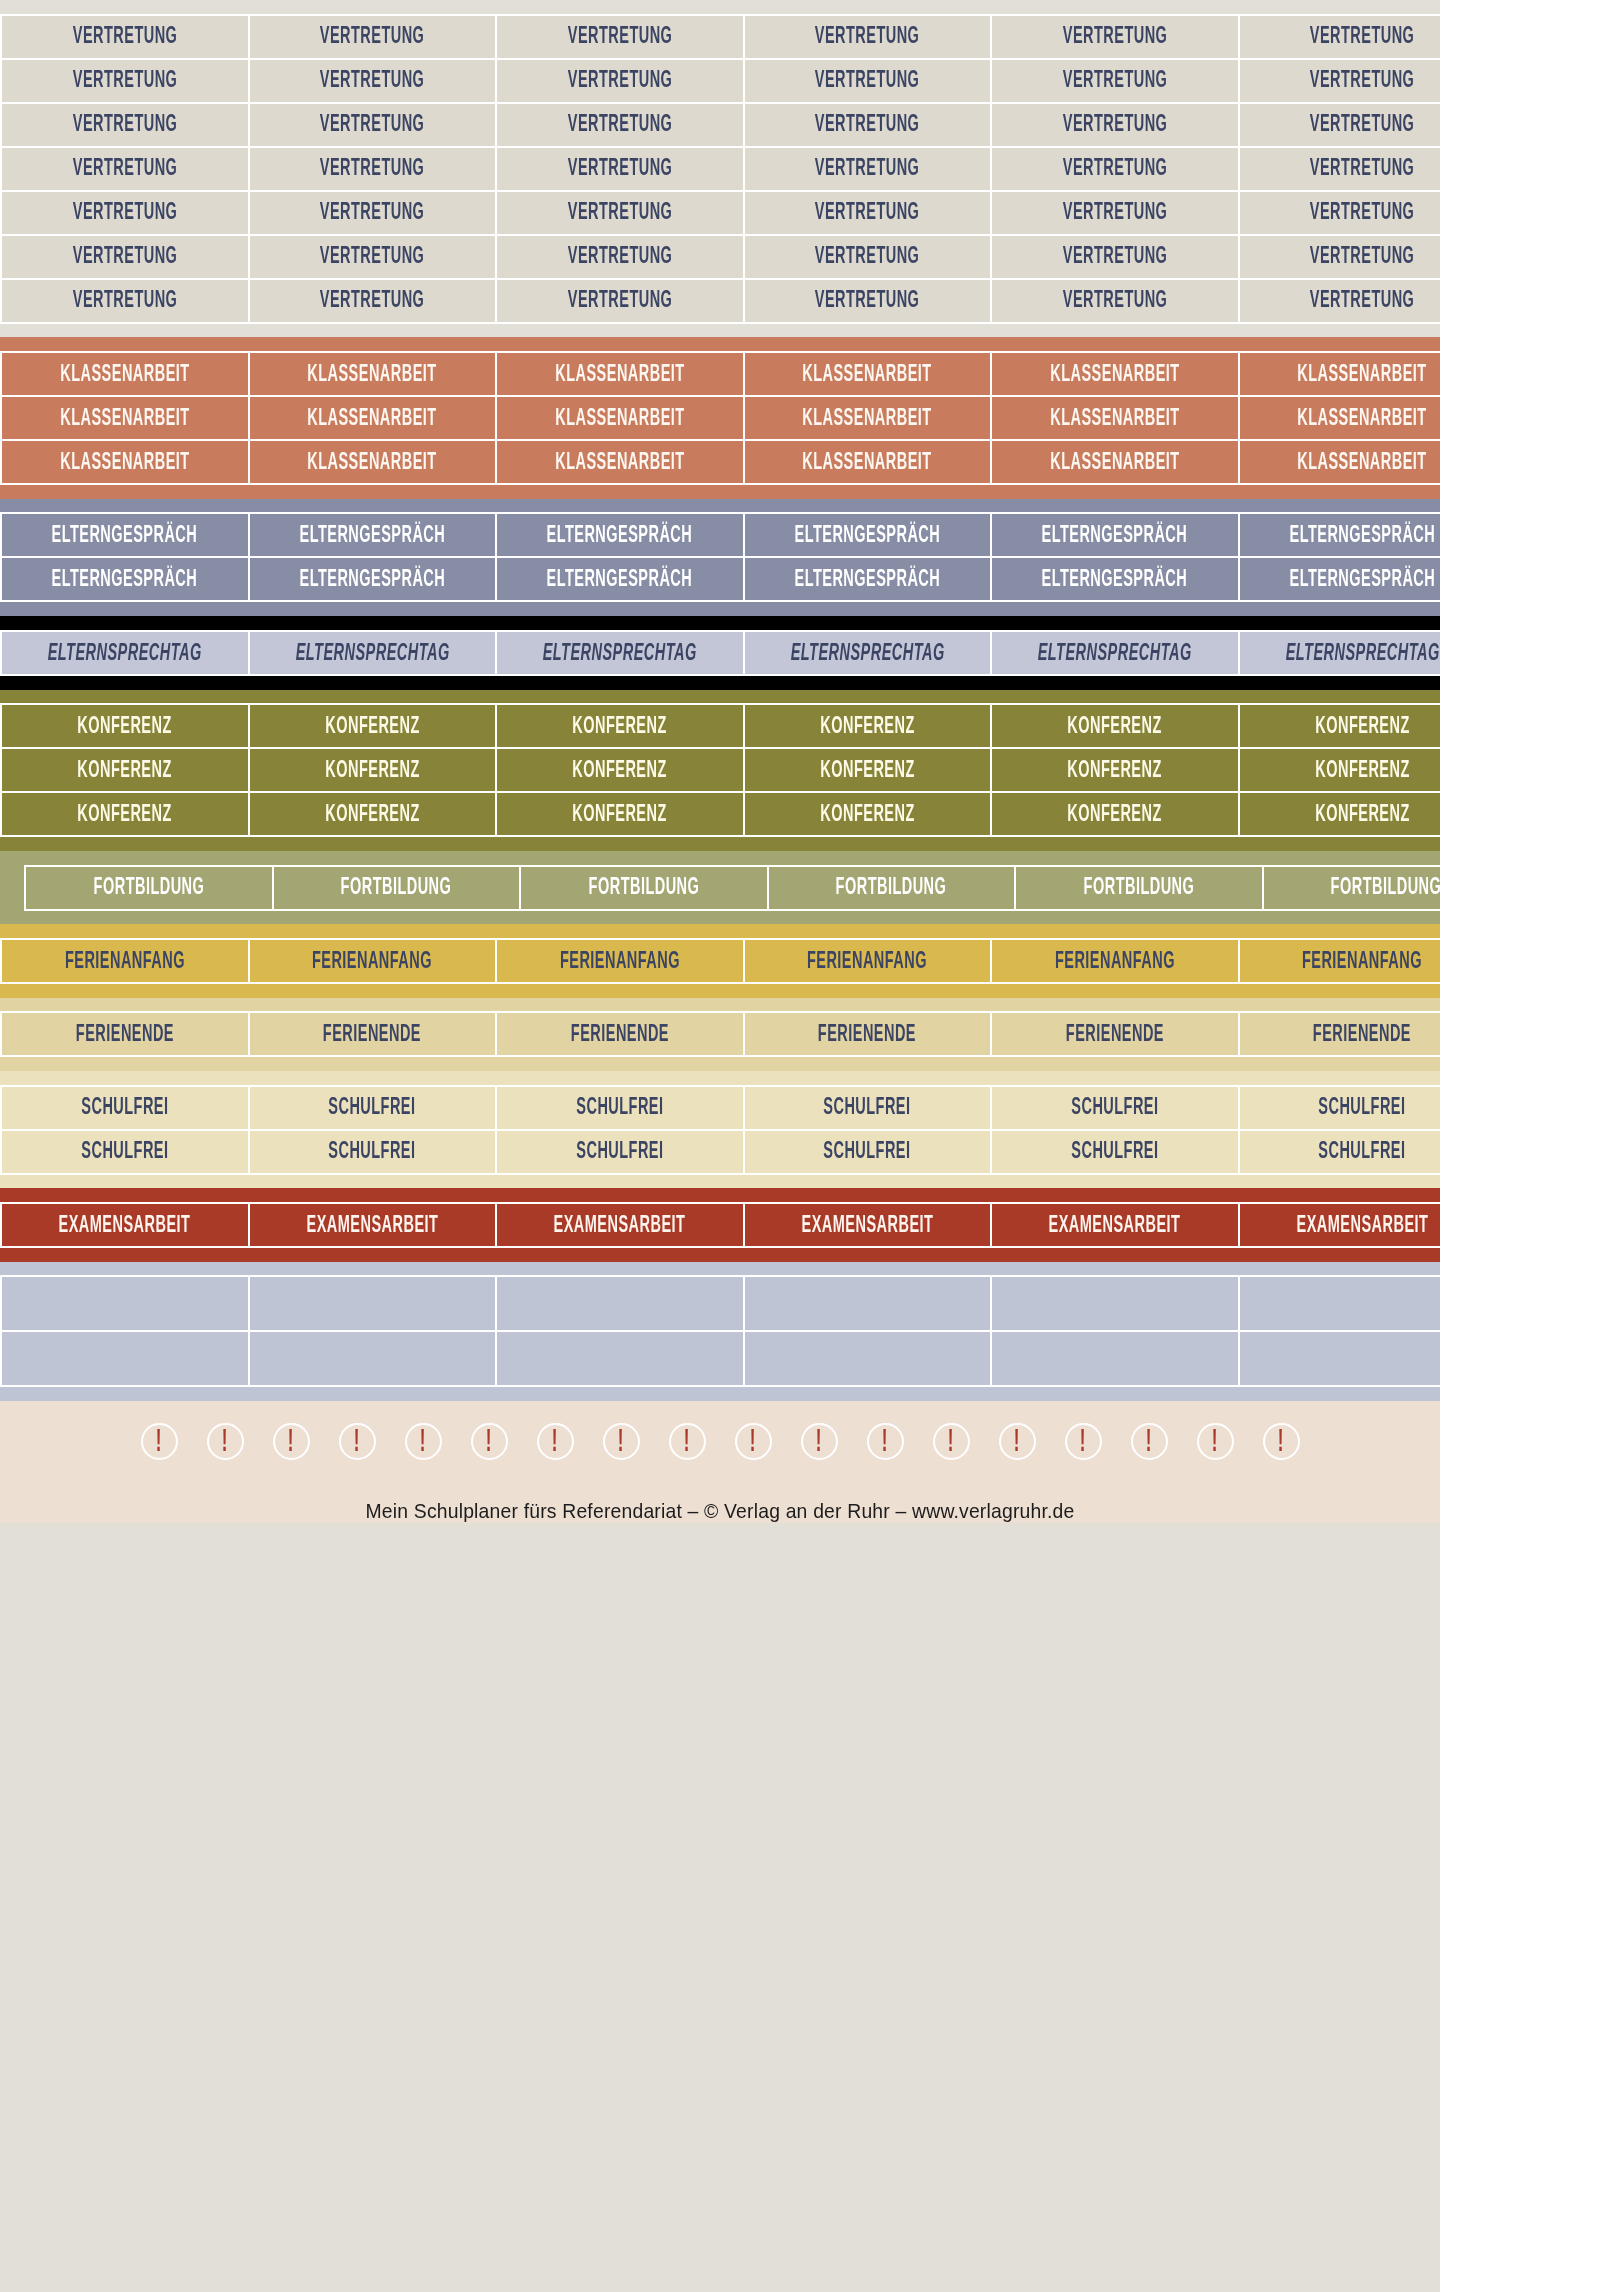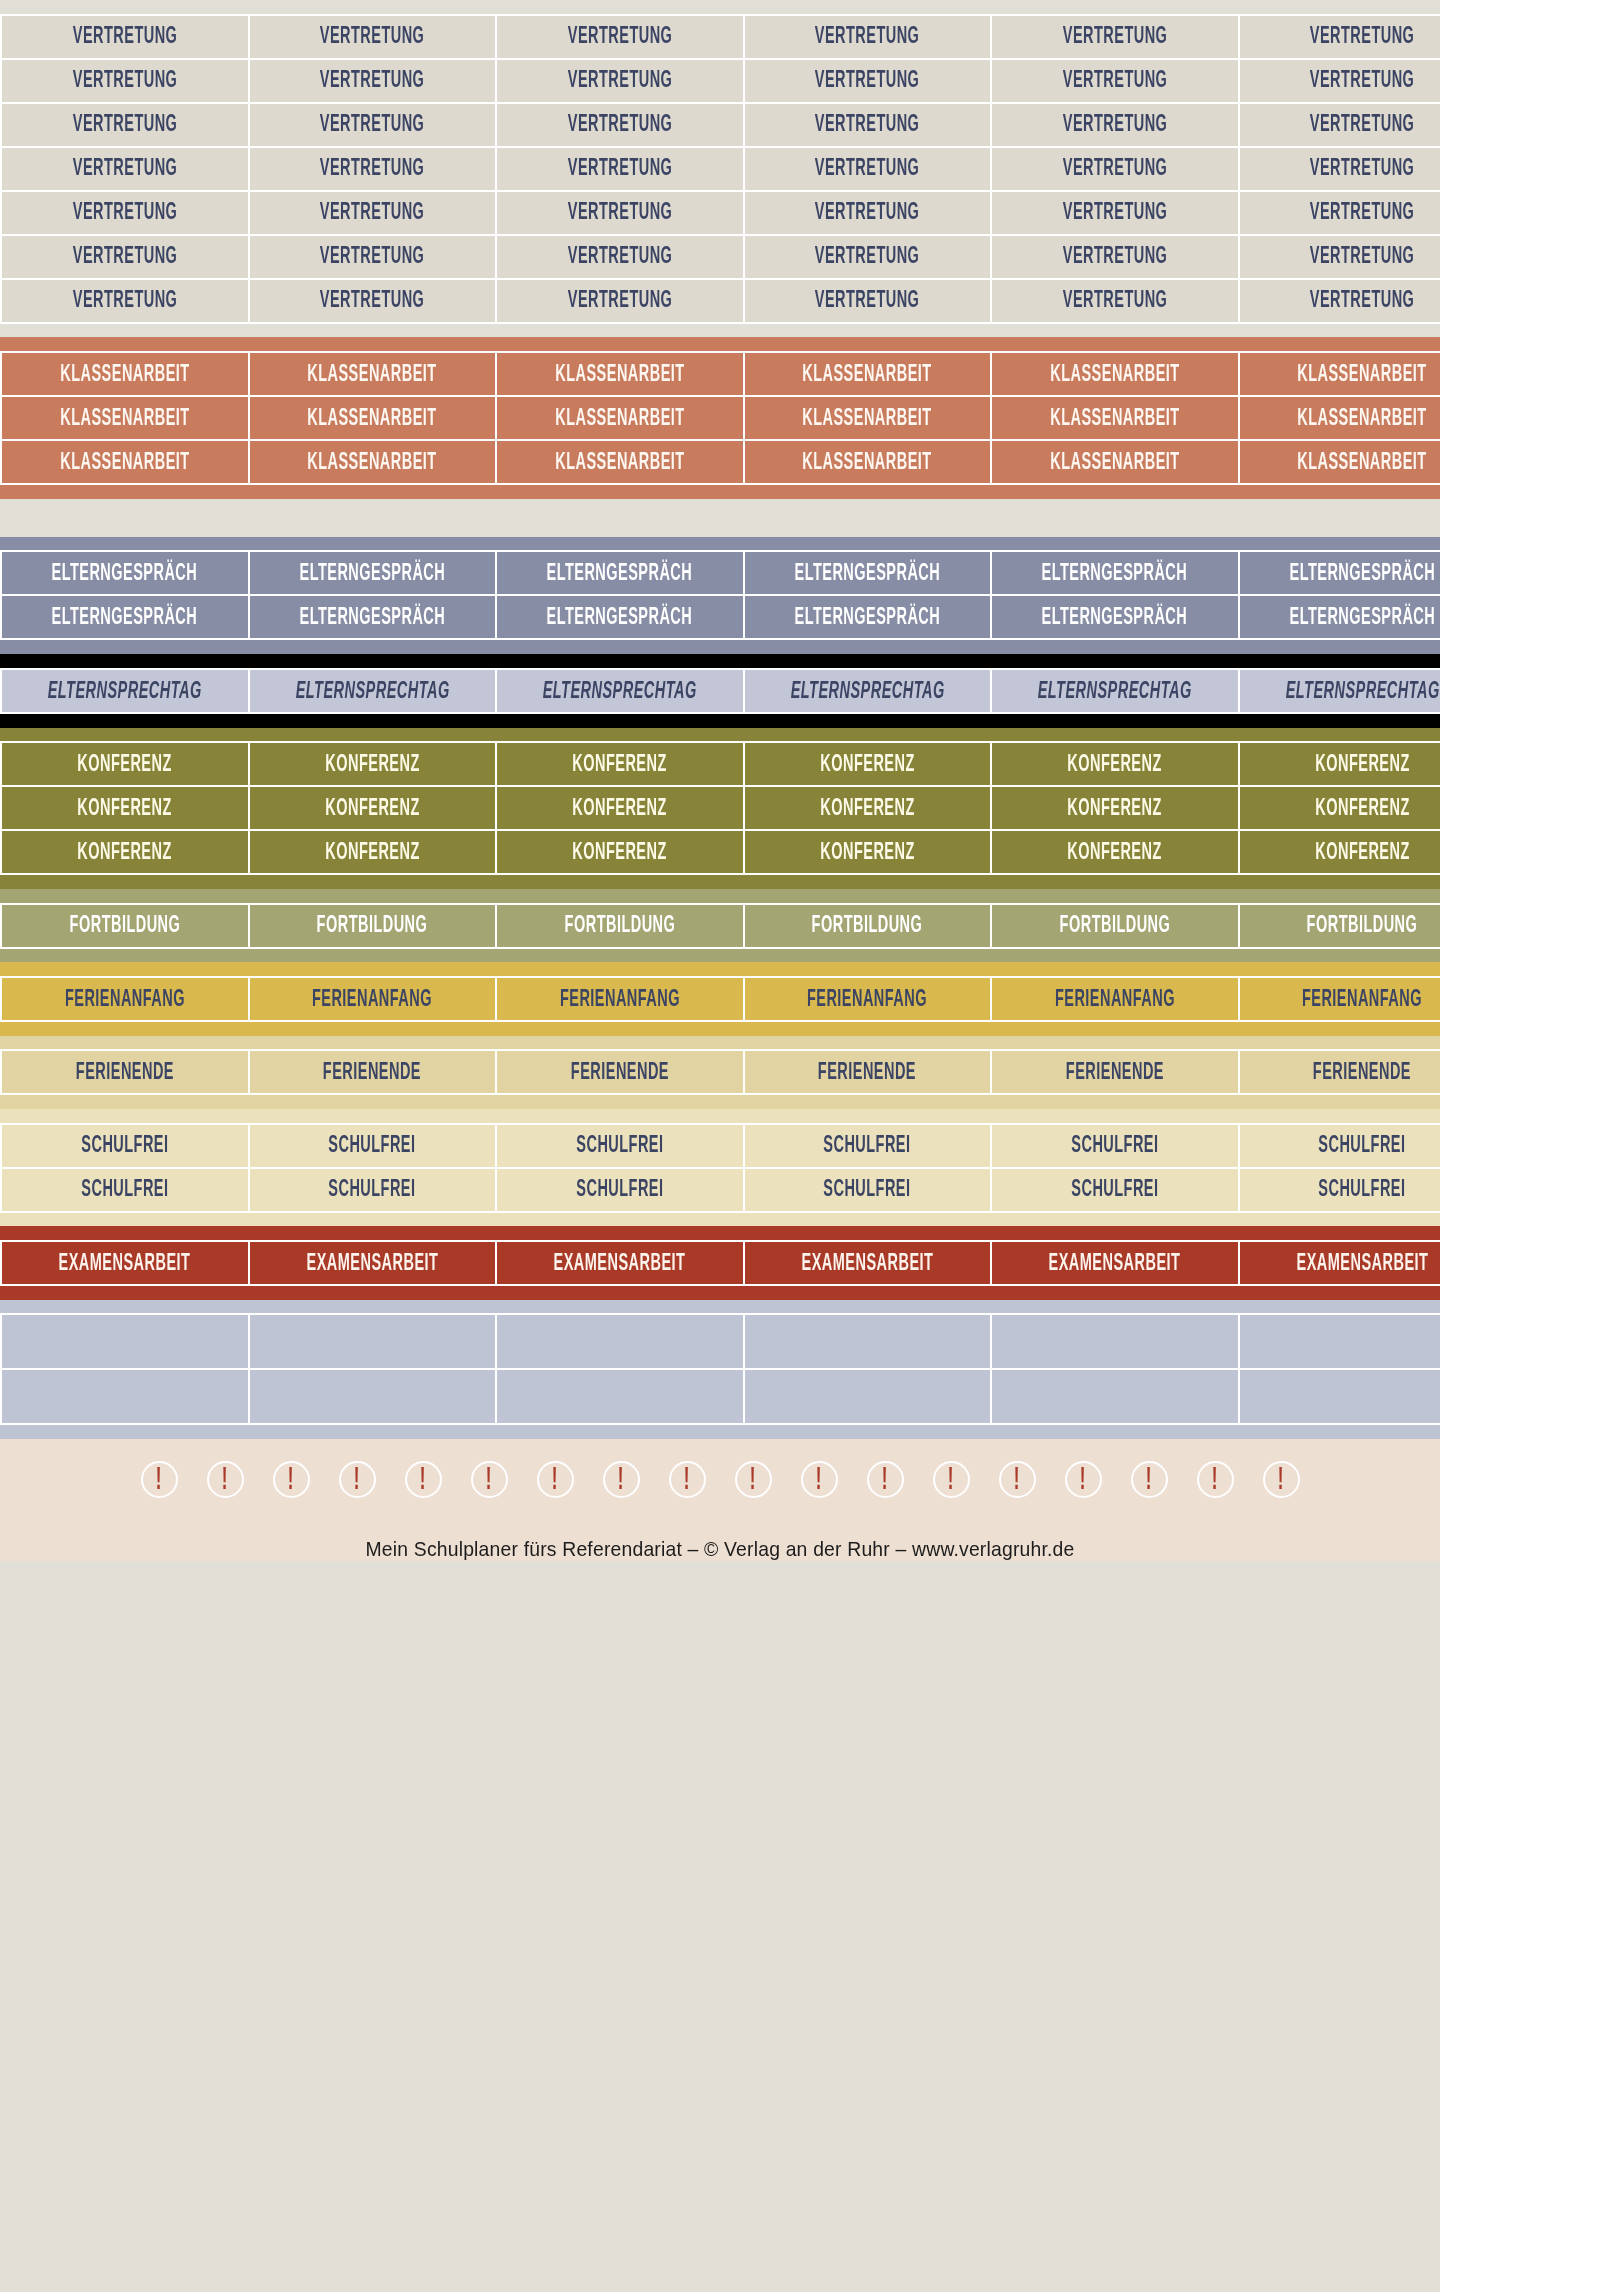--- a/index.html
+++ b/index.html
@@ -294,21 +294,21 @@
             </div>
             <div class="cell" style="background: rgb(200, 124, 93);">
               <span style="color: rgb(253, 247, 242);">KLASSENARBEIT</span>
             </div>
             <div class="cell" style="background: rgb(200, 124, 93);">
               <span style="color: rgb(253, 247, 242);">KLASSENARBEIT</span>
             </div>
           </div>
         </div>
       </div>
-      <div class="band" style="background: rgb(134, 141, 164); margin-top: 38px;">
+      <div class="band" style="background: rgb(134, 141, 164);">
         <div class="grid-wrap">
           <div class="grid">
             <div class="cell" style="background: rgb(134, 141, 164);">
               <span style="color: rgb(255, 255, 255);">ELTERNGESPRÄCH</span>
             </div>
             <div class="cell" style="background: rgb(134, 141, 164);">
               <span style="color: rgb(255, 255, 255);">ELTERNGESPRÄCH</span>
             </div>
             <div class="cell" style="background: rgb(134, 141, 164);">
               <span style="color: rgb(255, 255, 255);">ELTERNGESPRÄCH</span>
@@ -420,21 +420,21 @@
             </div>
             <div class="cell" style="background: rgb(135, 132, 58);">
               <span style="color: rgb(253, 251, 232);">KONFERENZ</span>
             </div>
             <div class="cell" style="background: rgb(135, 132, 58);">
               <span style="color: rgb(253, 251, 232);">KONFERENZ</span>
             </div>
           </div>
         </div>
       </div>
-      <div class="band" style="background: rgb(163, 166, 115);">
+      <div class="band" style="background: rgb(163, 166, 115); padding-left: 24px;">
         <div class="grid-wrap">
           <div class="grid">
             <div class="cell" style="background: rgb(163, 166, 115);">
               <span style="color: rgb(255, 255, 255);">FORTBILDUNG</span>
             </div>
             <div class="cell" style="background: rgb(163, 166, 115);">
               <span style="color: rgb(255, 255, 255);">FORTBILDUNG</span>
             </div>
             <div class="cell" style="background: rgb(163, 166, 115);">
               <span style="color: rgb(255, 255, 255);">FORTBILDUNG</span>

